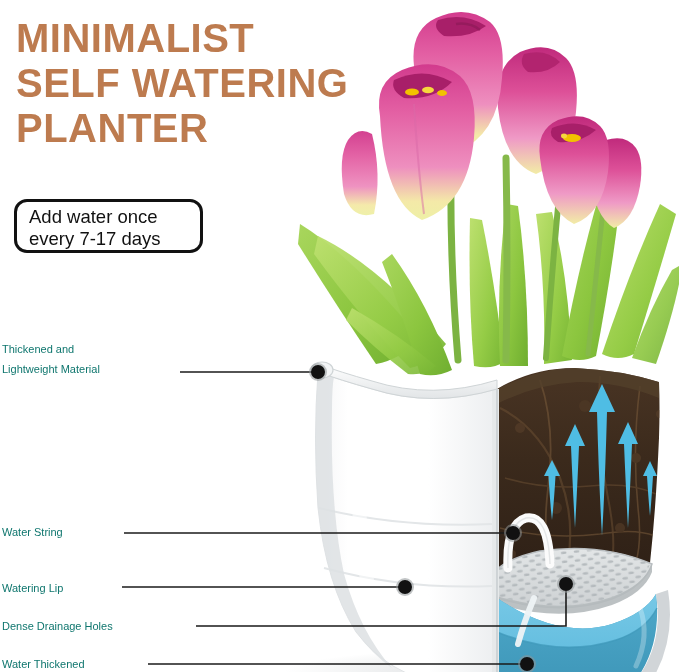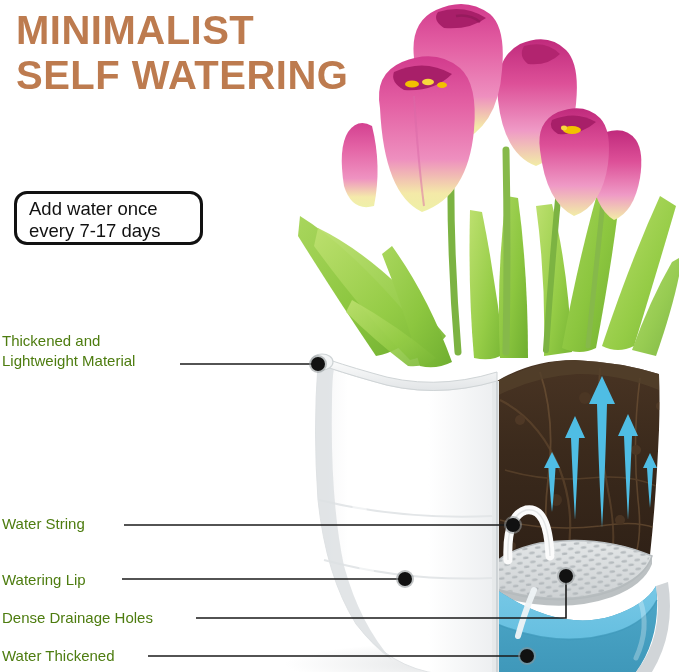--- a/index.html
+++ b/index.html
@@ -11,21 +11,21 @@
     width: 679px;
     height: 672px;
     position: relative;
     overflow: hidden;
     font-family: "Liberation Sans", sans-serif;
     -webkit-font-smoothing: antialiased;
   }
 
   #stage {
     position: absolute;
-    left: 0; top: 0;
+    left: 0; top: 8px;
     width: 679px;
     height: 520px;
     background: #ffffff;
   }
 
   
   #title-block {
     position: absolute;
     left: 16px;
     top: 8px;
@@ -61,23 +61,23 @@
     font-size: 18.5px;
     line-height: 22px;
     color: #111111;
     white-space: nowrap;
   }
 
   
   .callout-label {
     position: absolute;
     font-family: "Liberation Sans", sans-serif;
-    font-size: 15px;
+    font-size: 11px;
     line-height: 20px;
-    color: #4d7c0f;
+    color: #0f766e;
     white-space: nowrap;
     z-index: 40;
   }
   #lbl-0 { left: 2px;  top: 331px; }
   #lbl-1 { left: 2px;  top: 514px; }
   #lbl-2 { left: 2px;  top: 570px; text-align: center; }
   #lbl-3 { left: 2px;  top: 608px; }
   #lbl-4 { left: 2px;  top: 646px; }
 
   
@@ -330,20 +330,21 @@
     <circle cx="566" cy="576" r="7" fill="#111111"></circle>
 
     <path d="M 148,656 L 521,656" stroke="#1a1a1a" stroke-width="1.6" fill="none"></path>
     <circle cx="527" cy="656" r="9" fill="#8e9396" opacity="0.55"></circle>
     <circle cx="527" cy="656" r="7" fill="#111111"></circle>
   </svg>
 
   <div id="title-block">
     <div class="tline">MINIMALIST</div>
     <div class="tline">SELF WATERING</div>
+    <div class="tline">PLANTER</div>
   </div>
 
   <div id="badge">
     <div class="bline">Add water once</div>
     <div class="bline">every 7-17 days</div>
   </div>
 
   <div class="callout-label" id="lbl-0">
     <div>Thickened and</div>
     <div>Lightweight Material</div>

